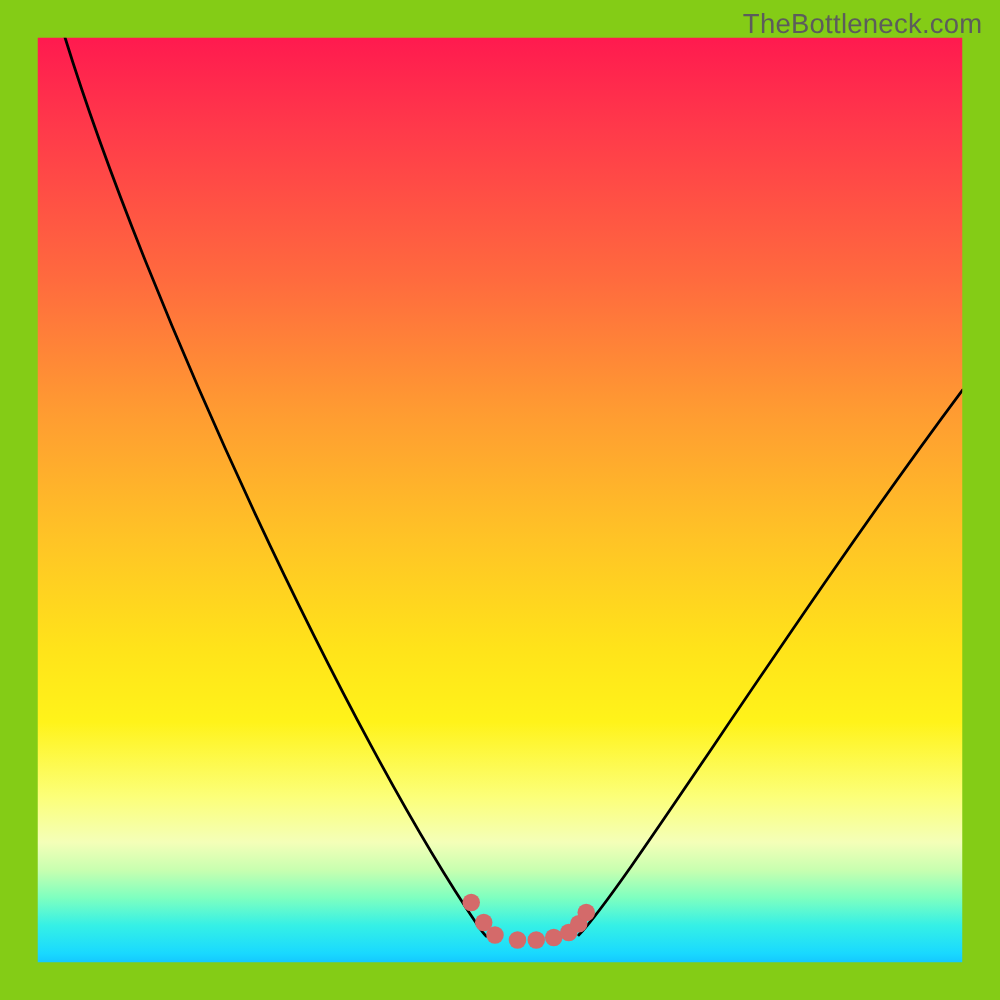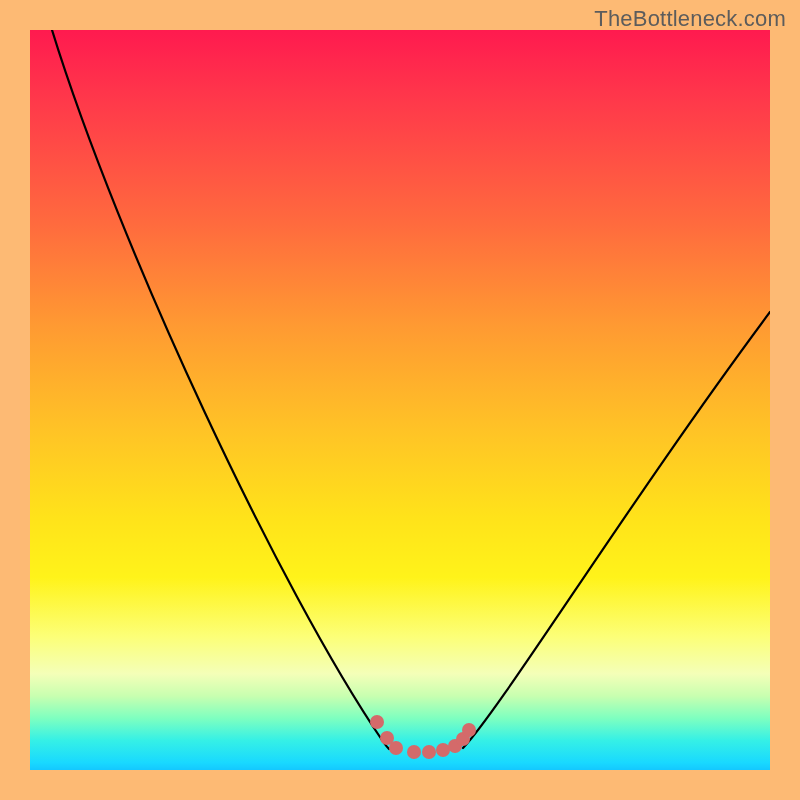--- a/index.html
+++ b/index.html
@@ -10,21 +10,21 @@
     background: #000;
     overflow: hidden;
     font-family: Arial, Helvetica, sans-serif;
   }
   .frame {
     position: absolute;
     left: 0;
     top: 0;
     width: 800px;
     height: 800px;
-    background: #fdba74;
+    background: #84cc16;
   }
   .watermark {
     position: absolute;
     top: 6px;
     right: 14px;
     color: #5c5c5c;
     font-size: 22px;
     letter-spacing: 0.2px;
     font-weight: 400;
     z-index: 10;

